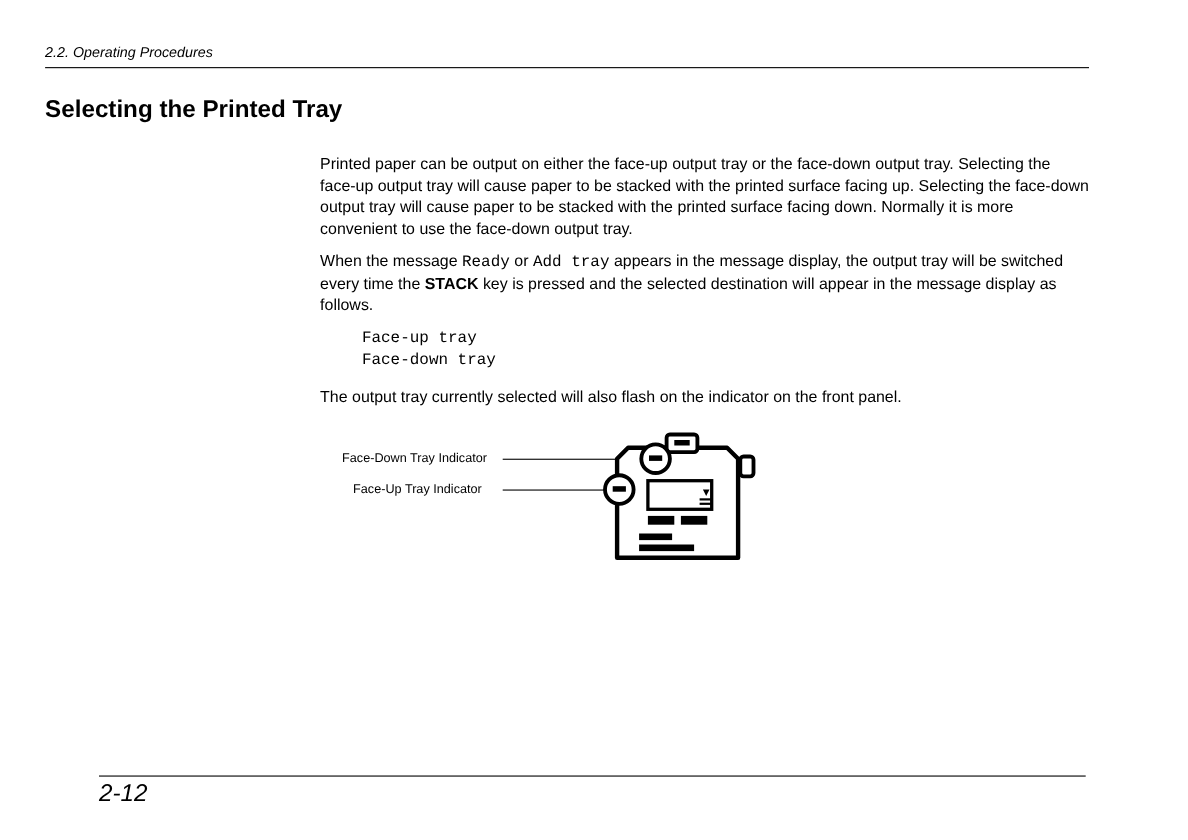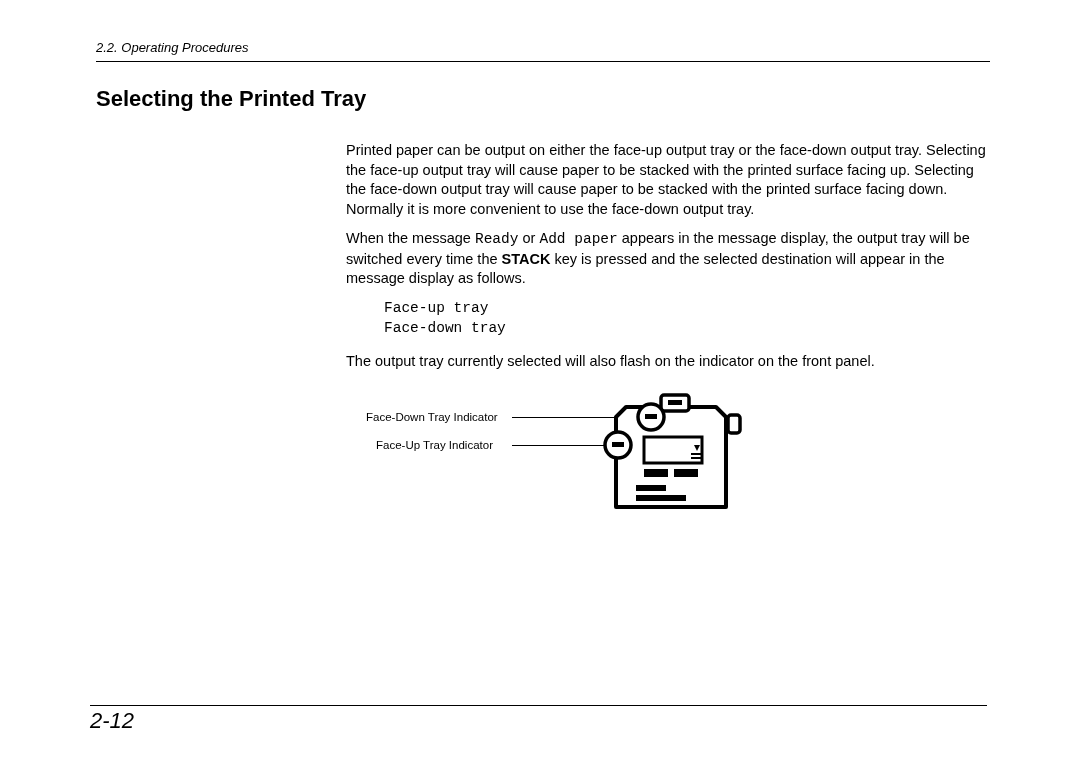--- a/index.html
+++ b/index.html
@@ -9,21 +9,21 @@
     height: 764px;
     background: #fff;
     font-family: Arial, Helvetica, sans-serif;
     color: #000;
   }
   .page {
     position: relative;
     width: 1080px;
     height: 764px;
     box-sizing: border-box;
-    padding: 40px 90px 40px 96px;
+    padding: 40px 90px 40px 41px;
   }
   .header-line {
     font-style: italic;
     font-size: 13px;
     padding-bottom: 6px;
     border-bottom: 1px solid #000;
   }
   h1.section-title {
     font-size: 22px;
     font-weight: bold;
@@ -77,21 +77,21 @@
 
 <div class="page">
 
   <div class="header-line">2.2. Operating Procedures</div>
 
   <h1 class="section-title">Selecting the Printed Tray</h1>
 
   <div class="body-block">
     <p>Printed paper can be output on either the face-up output tray or the face-down output tray. Selecting the face-up output tray will cause paper to be stacked with the printed surface facing up. Selecting the face-down output tray will cause paper to be stacked with the printed surface facing down.  Normally it is more convenient to use the face-down output tray.</p>
     <p>
-      <span>When the message </span><span class="mono">Ready</span><span> or </span><span class="mono">Add paper</span><span> appears in the message display, the output tray will be switched every time the </span><b>STACK</b><span> key is pressed and the selected destination will appear in the message display as follows.</span>
+      <span>When the message </span><span class="mono">Ready</span><span> or </span><span class="mono">Add tray</span><span> appears in the message display, the output tray will be switched every time the </span><b>STACK</b><span> key is pressed and the selected destination will appear in the message display as follows.</span>
     </p>
     <div class="display-block">Face-up tray
 Face-down tray</div>
     <p>The output tray currently selected will also flash on the indicator on the front panel.</p>
 
     <div class="figure-zone">
 
       <div class="fig-label" style="left:20px; top:28px;">Face-Down Tray Indicator</div>
       <div class="fig-label" style="left:30px; top:56px;">Face-Up Tray Indicator</div>
 

